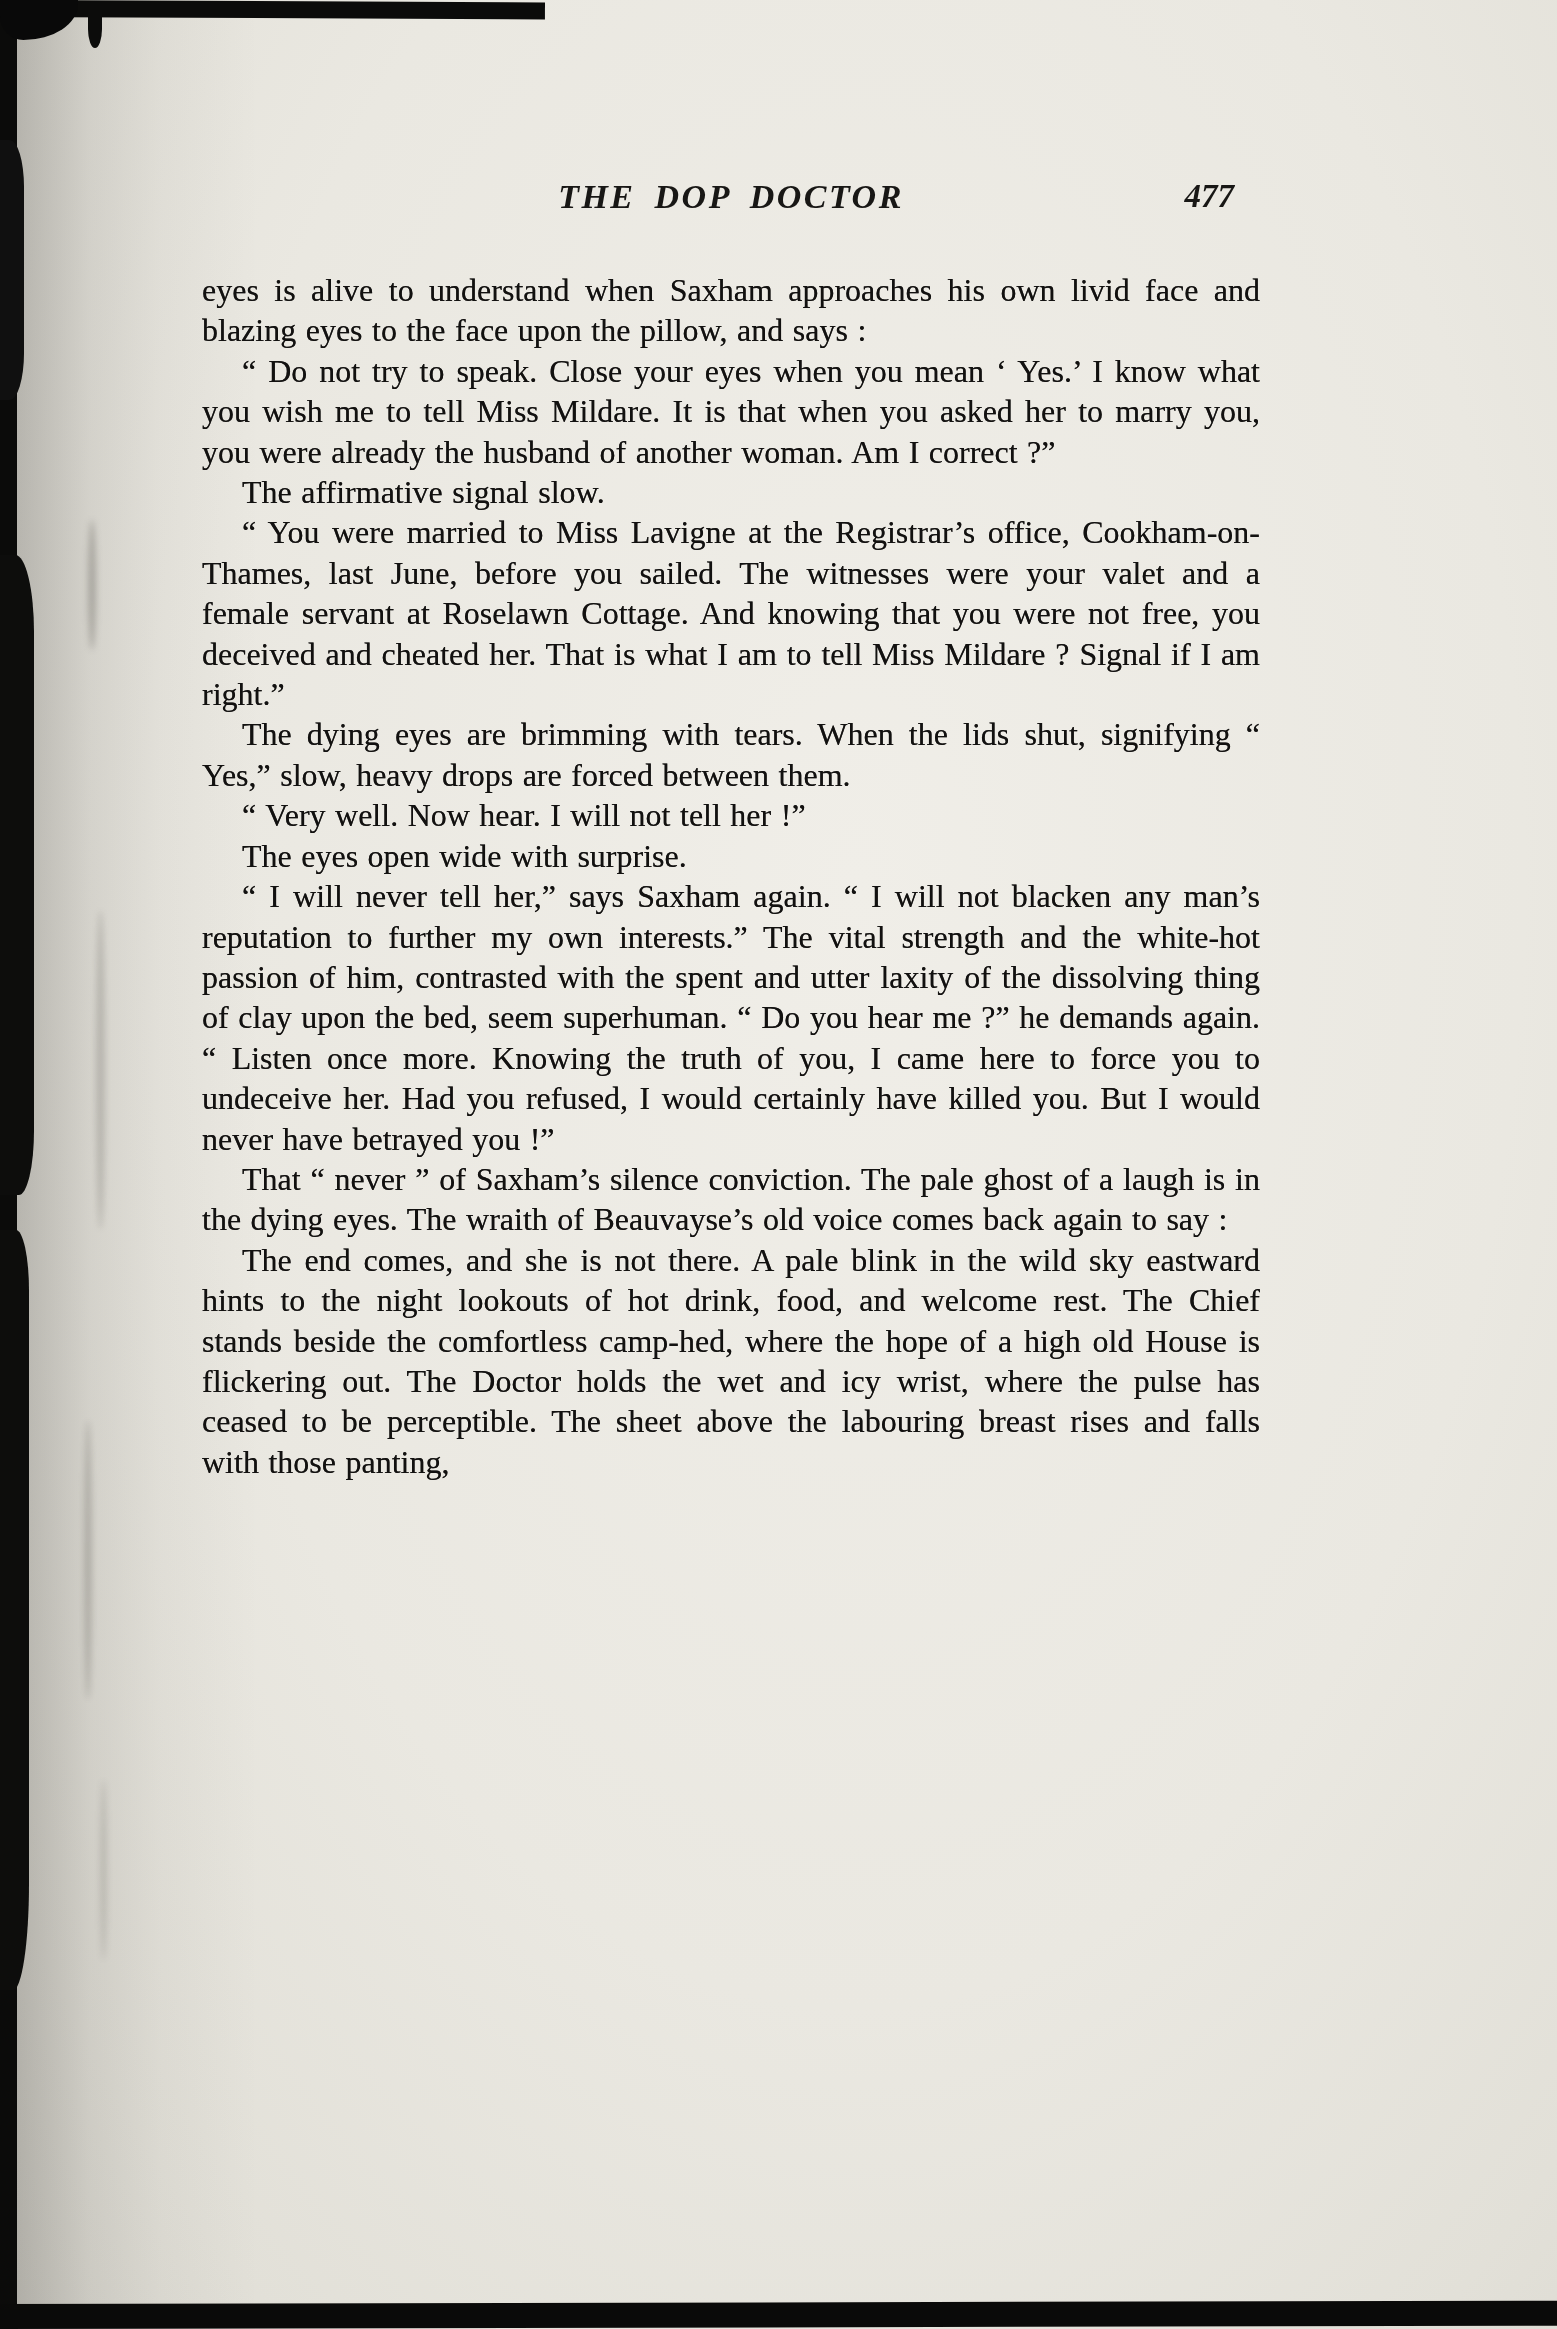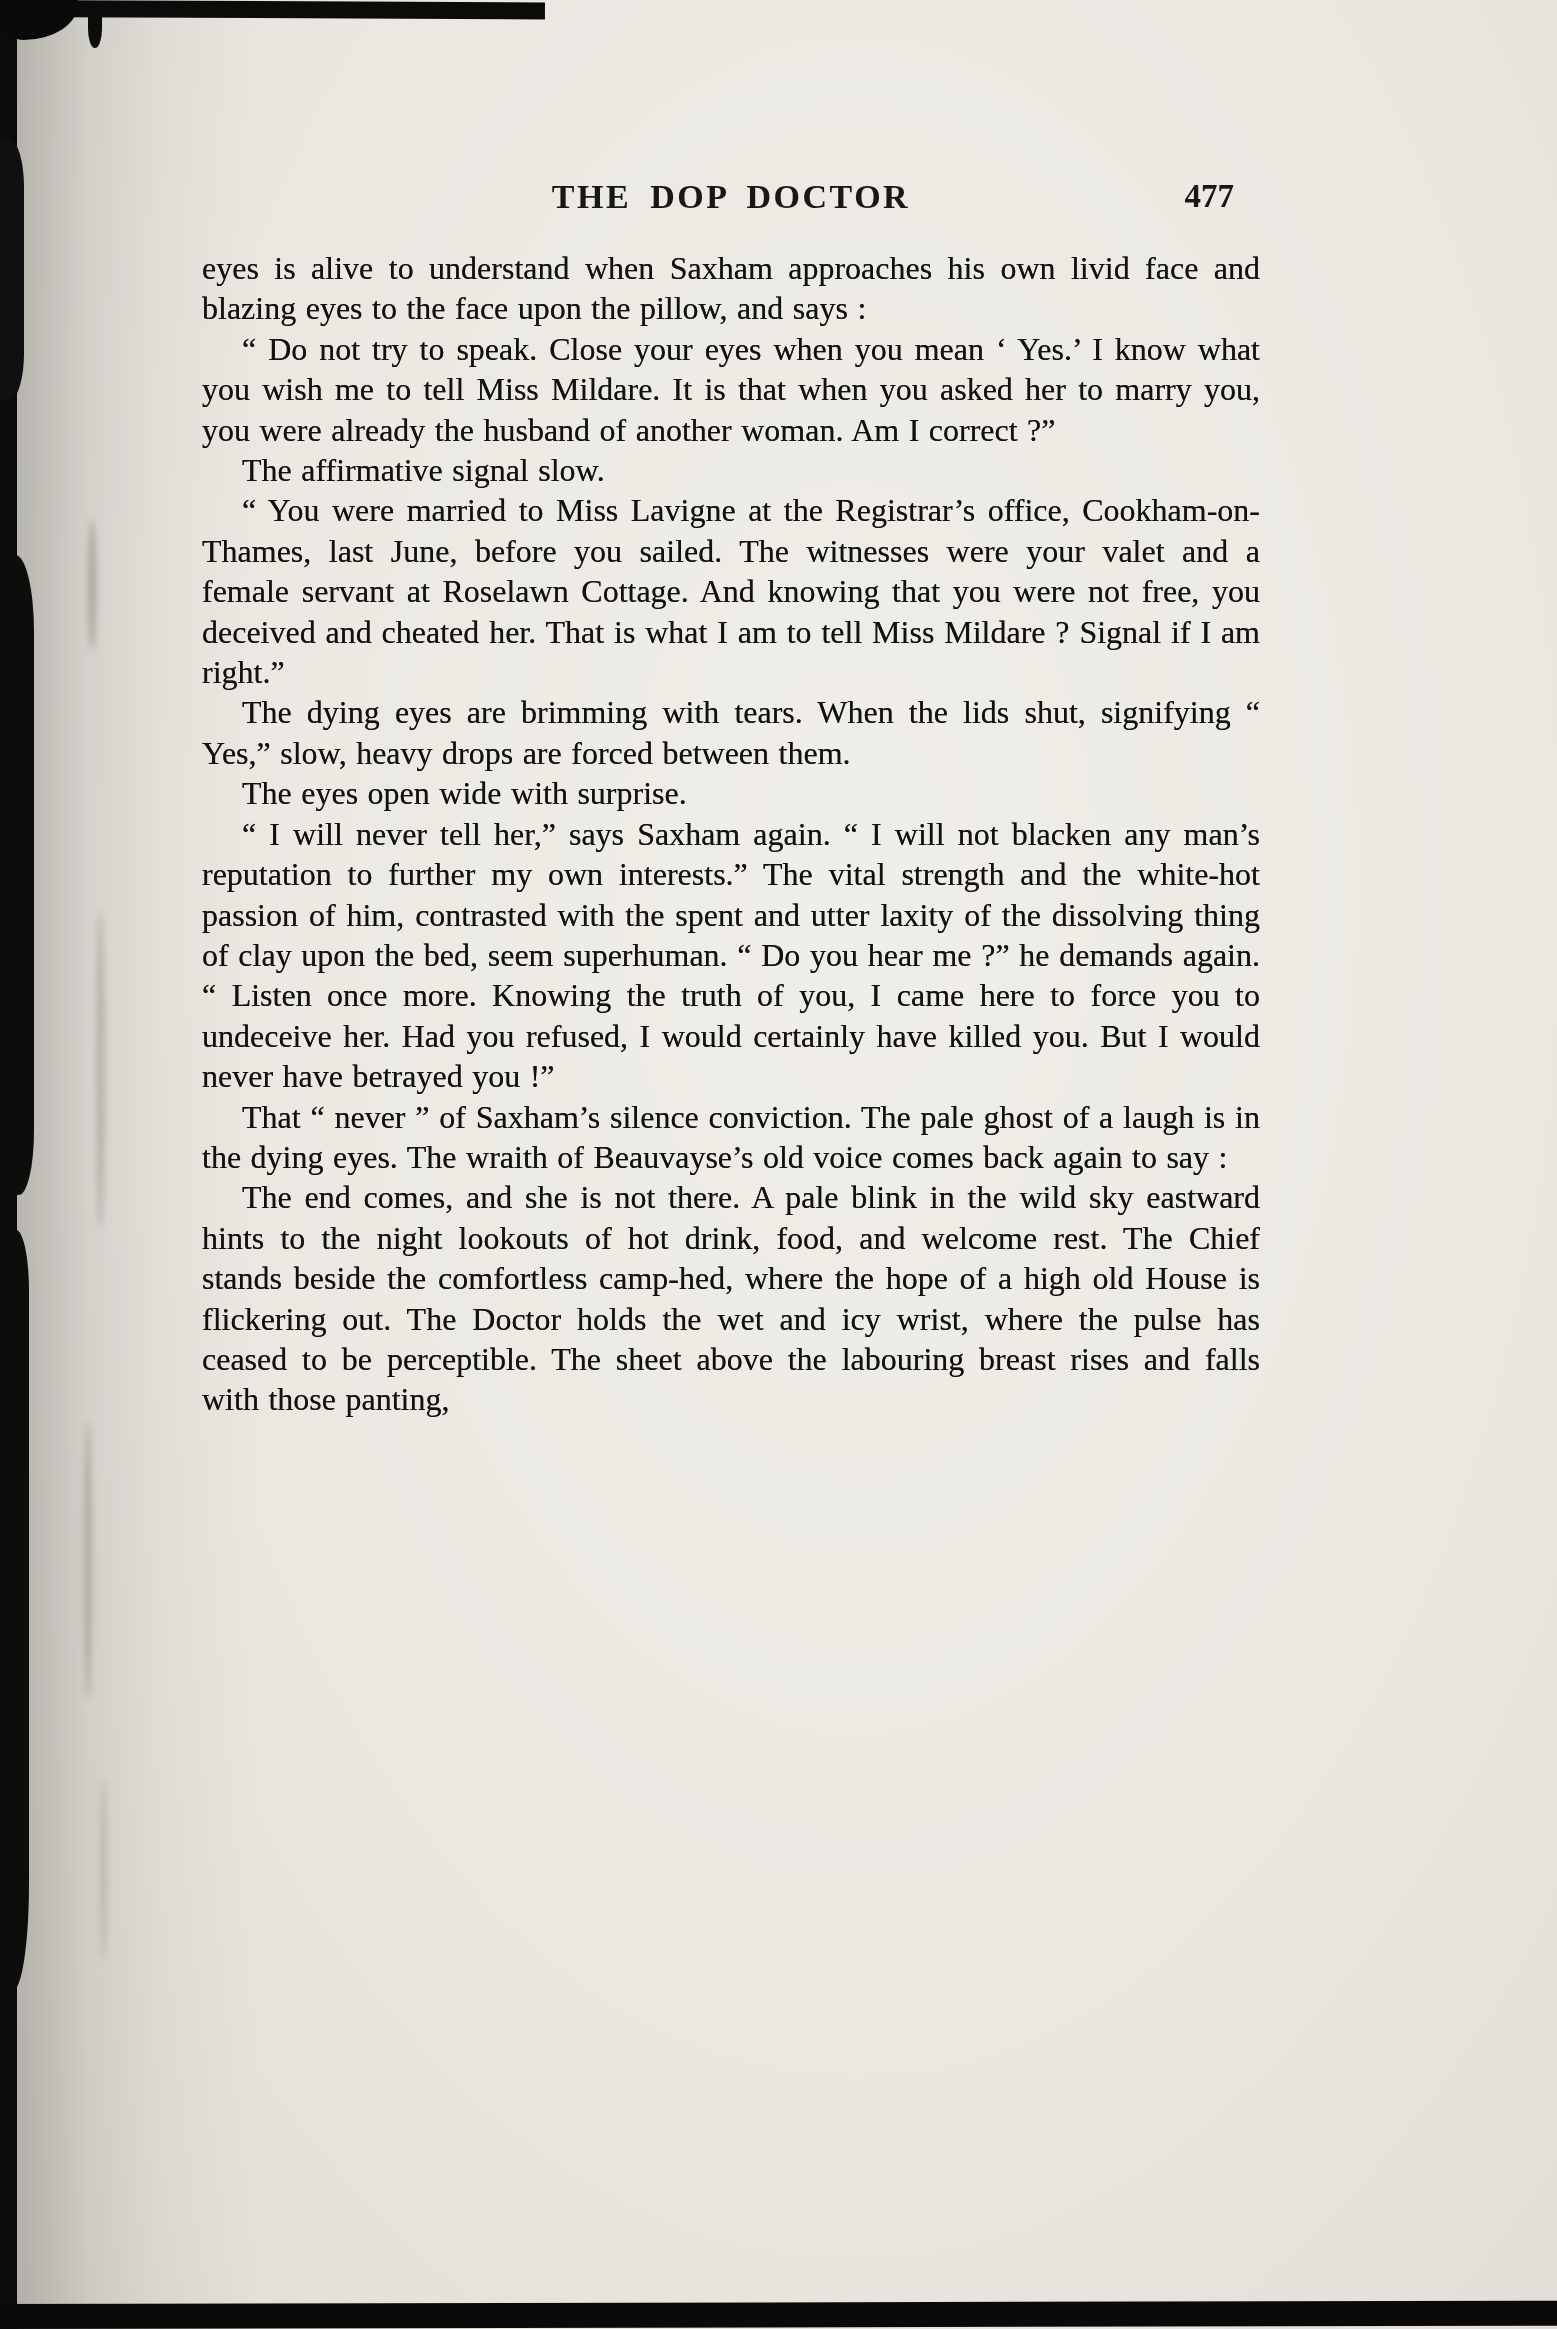--- a/index.html
+++ b/index.html
@@ -103,21 +103,22 @@
     position: absolute;
     left: 202px;
     top: 178px;
     width: 1058px;
     color: #141311;
   }
 
   .running-header {
     position: relative;
     height: 44px;
-    margin-bottom: 26px;
+    margin-bottom: 48px;
+    font-style: italic;
   }
   .header-title {
     display: block;
     text-align: center;
     font-size: 34px;
     font-weight: 700;
     letter-spacing: 2.5px;
     word-spacing: 8px;
     color: #181715;
   }
@@ -164,20 +165,21 @@
       <span class="header-title">THE DOP DOCTOR</span>
       <span class="page-number">477</span>
     </div>
 
     <div class="text-block">
       <p class="no-indent">eyes is alive to understand when Saxham approaches his own livid face and blazing eyes to the face upon the pillow, and says :</p>
       <p>“ Do not try to speak. Close your eyes when you mean ‘ Yes.’ I know what you wish me to tell Miss Mildare. It is that when you asked her to marry you, you were already the husband of another woman. Am I correct ?”</p>
       <p>The affirmative signal slow.</p>
       <p>“ You were married to Miss Lavigne at the Registrar’s office, Cookham-on-Thames, last June, before you sailed. The witnesses were your valet and a female servant at Roselawn Cottage. And knowing that you were not free, you deceived and cheated her. That is what I am to tell Miss Mildare ? Signal if I am right.”</p>
       <p>The dying eyes are brimming with tears. When the lids shut, signifying “ Yes,” slow, heavy drops are forced between them.</p>
+      <p>“ Very well. Now hear. I will not tell her !”</p>
       <p>The eyes open wide with surprise.</p>
       <p>“ I will never tell her,” says Saxham again. “ I will not blacken any man’s reputation to further my own interests.” The vital strength and the white-hot passion of him, contrasted with the spent and utter laxity of the dissolving thing of clay upon the bed, seem superhuman. “ Do you hear me ?” he demands again. “ Listen once more. Knowing the truth of you, I came here to force you to undeceive her. Had you refused, I would certainly have killed you. But I would never have betrayed you !”</p>
       <p>That “ never ” of Saxham’s silence conviction. The pale ghost of a laugh is in the dying eyes. The wraith of Beauvayse’s old voice comes back again to say :</p>
       <p>The end comes, and she is not there. A pale blink in the wild sky eastward hints to the night lookouts of hot drink, food, and welcome rest. The Chief stands beside the comfortless camp-hed, where the hope of a high old House is flickering out. The Doctor holds the wet and icy wrist, where the pulse has ceased to be perceptible. The sheet above the labouring breast rises and falls with those panting,</p>
     </div>
 
   </div>
 
   <div class="edge-left"></div>
   <div class="edge-blob-1"></div>

